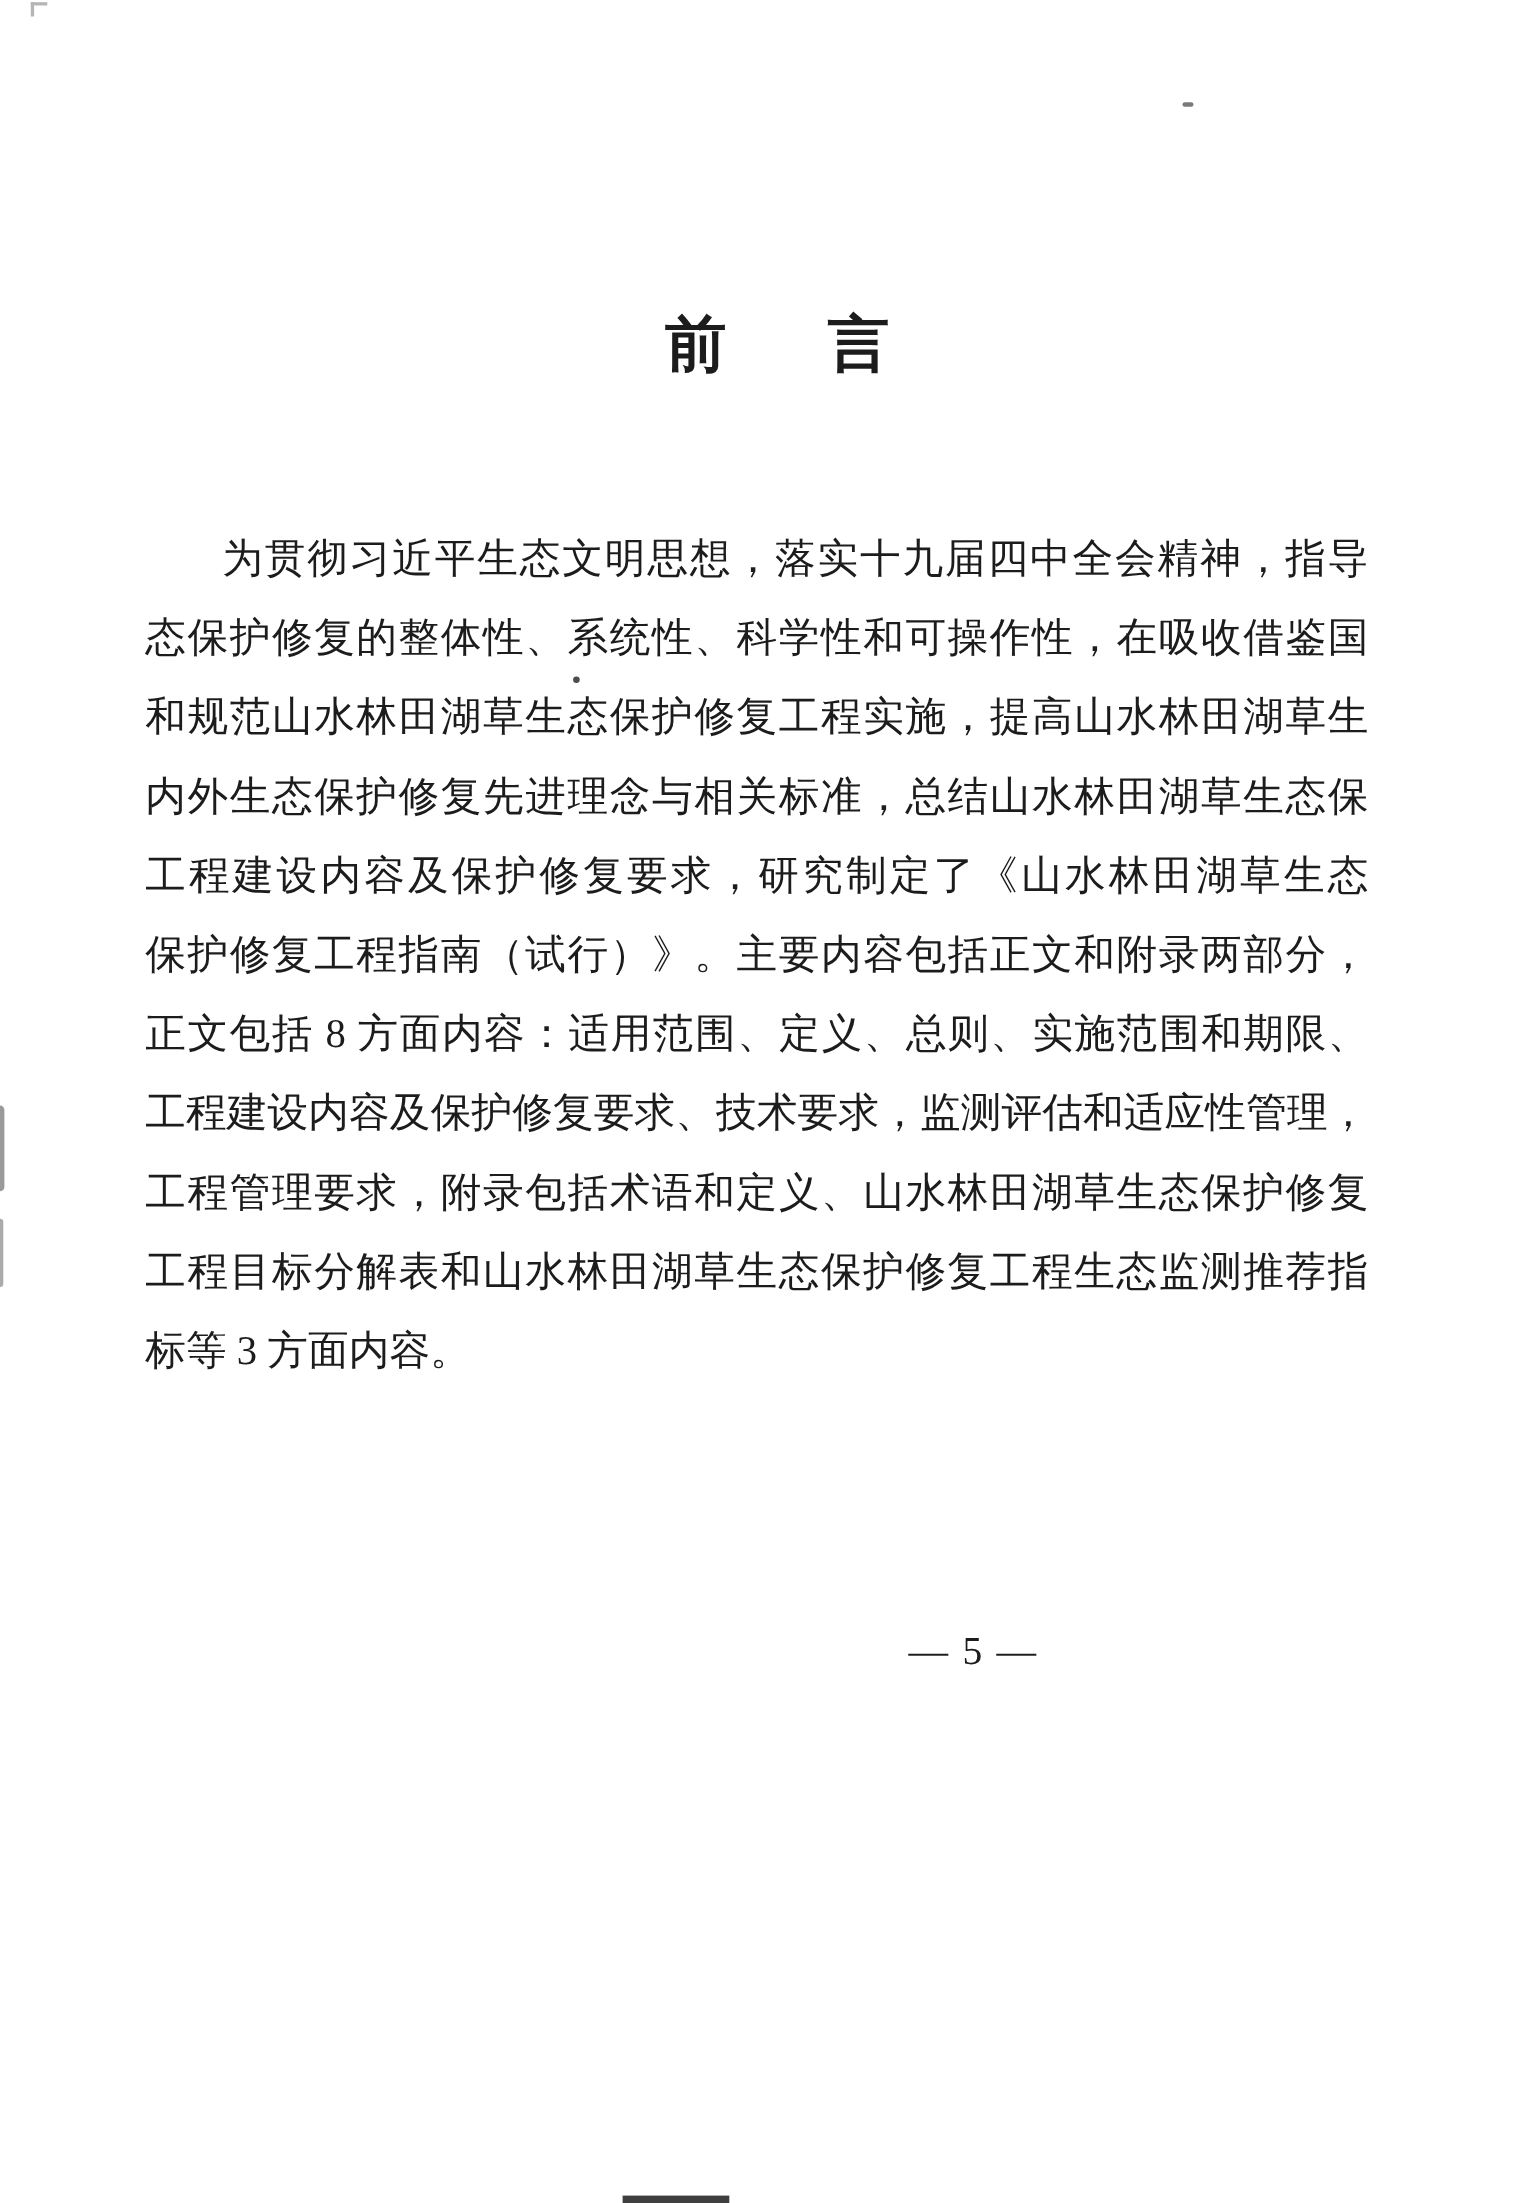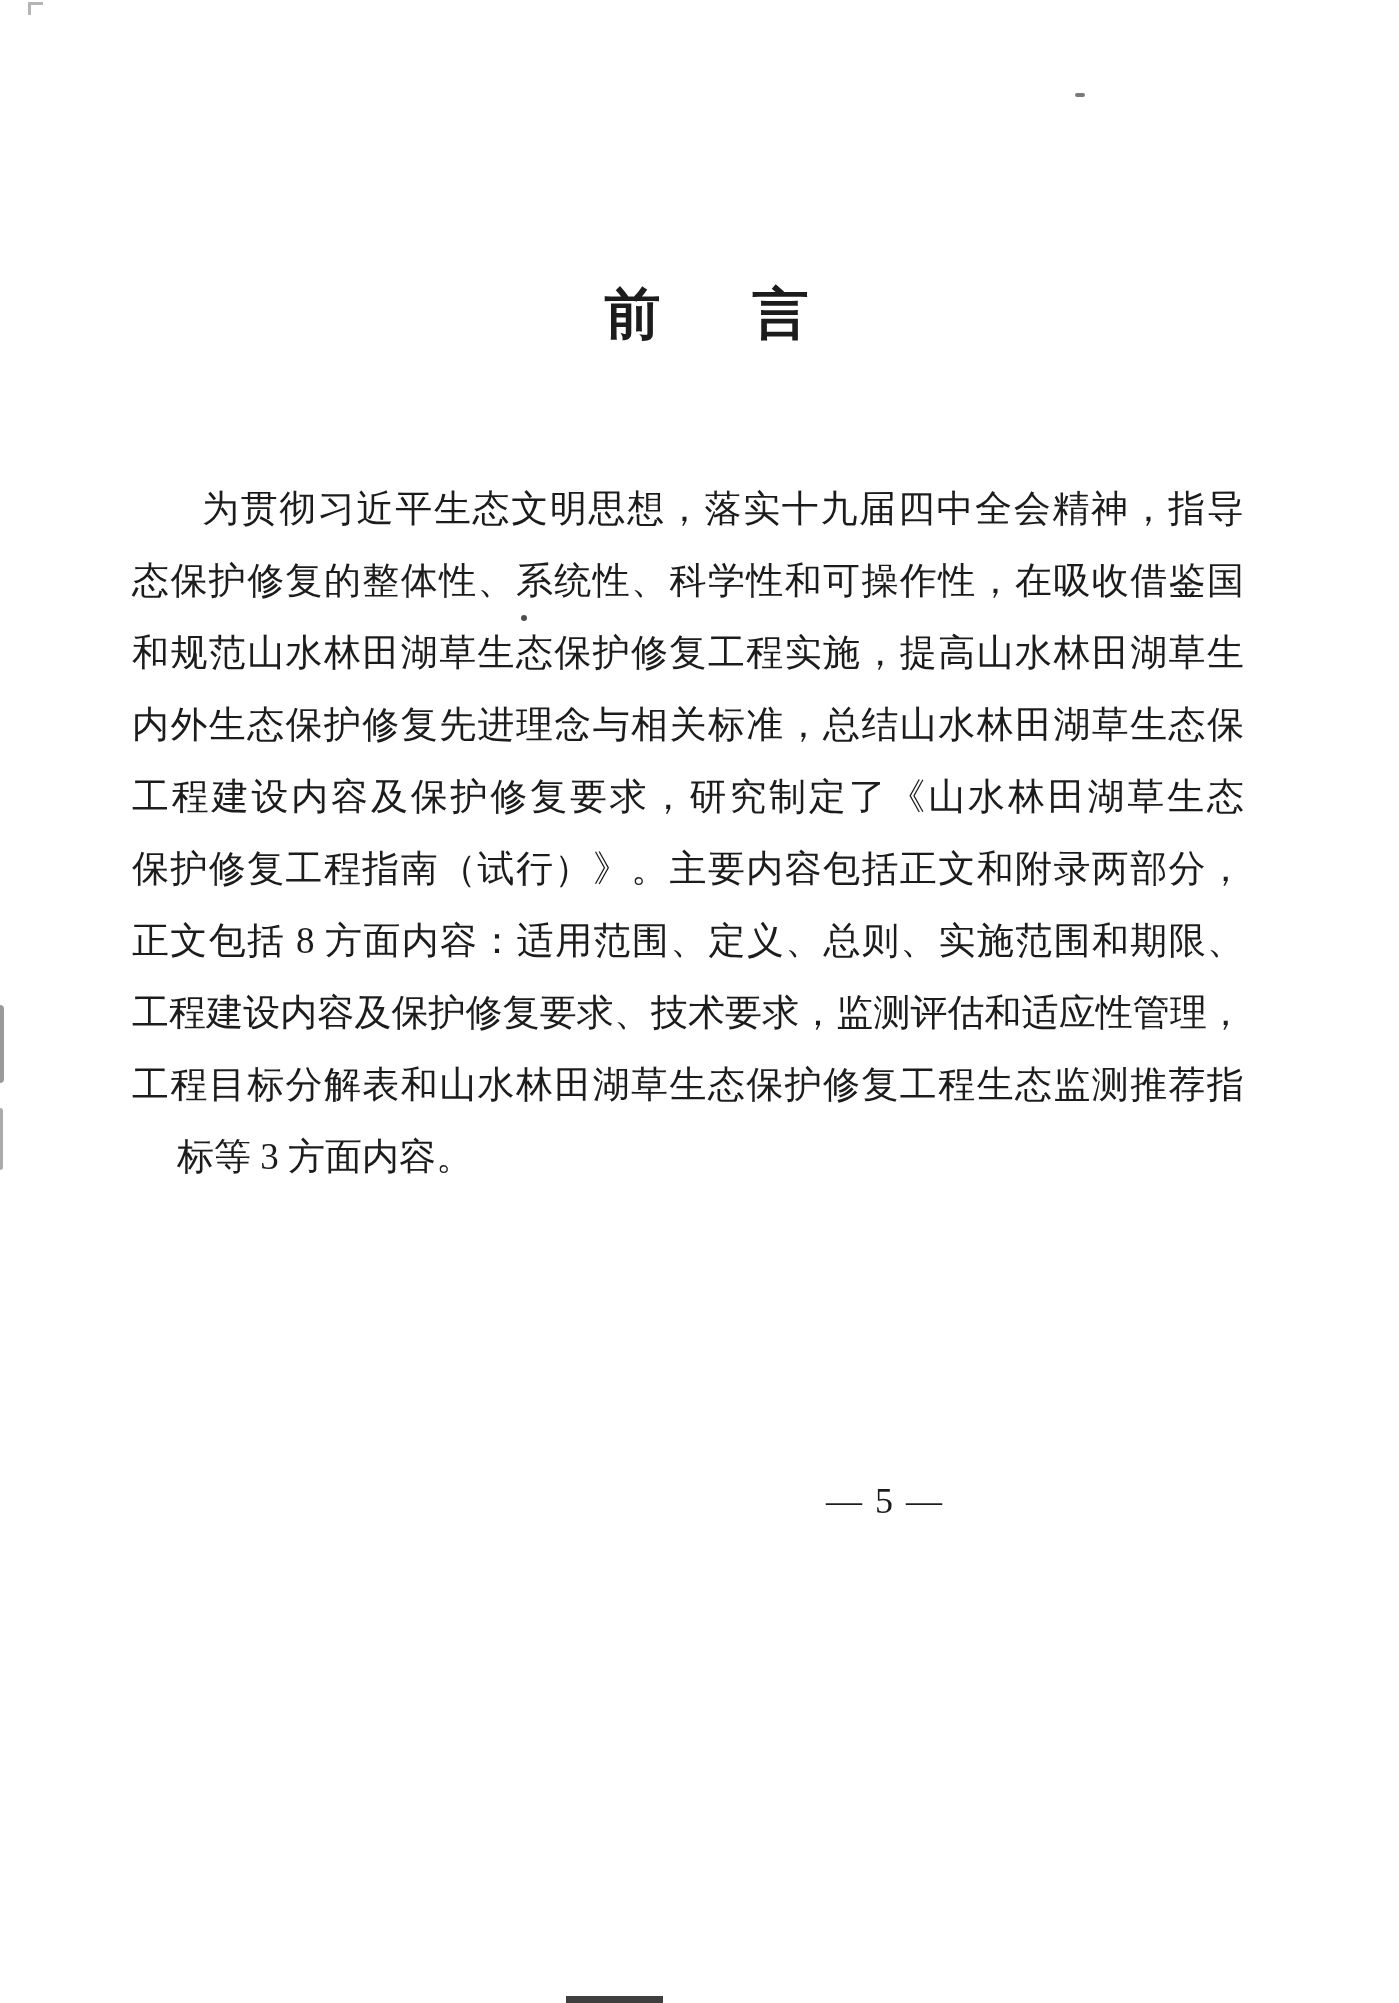--- a/index.html
+++ b/index.html
@@ -44,21 +44,20 @@
     text-align-last: justify;
     height: 72px;
     overflow: visible;
   }
   .body-line.first {
     text-indent: 70px;
   }
   .body-line.last {
     text-align: center;
     text-align-last: left;
-    margin-left: 45px;
   }
   
   .page-number {
     position: absolute;
     top: 1480px;
     left: 826px;
     font-size: 36px;
     line-height: 42px;
     letter-spacing: 2px;
     white-space: nowrap;
@@ -102,20 +101,21 @@
 
   <div class="doc-body">
     <div class="body-line first">为贯彻习近平生态文明思想，落实十九届四中全会精神，指导</div>
     <div class="body-line">态保护修复的整体性、系统性、科学性和可操作性，在吸收借鉴国</div>
     <div class="body-line">和规范山水林田湖草生态保护修复工程实施，提高山水林田湖草生</div>
     <div class="body-line">内外生态保护修复先进理念与相关标准，总结山水林田湖草生态保</div>
     <div class="body-line">工程建设内容及保护修复要求，研究制定了《山水林田湖草生态</div>
     <div class="body-line">保护修复工程指南（试行）》。主要内容包括正文和附录两部分，</div>
     <div class="body-line">正文包括 8 方面内容：适用范围、定义、总则、实施范围和期限、</div>
     <div class="body-line">工程建设内容及保护修复要求、技术要求，监测评估和适应性管理，</div>
+    <div class="body-line">工程管理要求，附录包括术语和定义、山水林田湖草生态保护修复</div>
     <div class="body-line">工程目标分解表和山水林田湖草生态保护修复工程生态监测推荐指</div>
     <div class="body-line last">标等 3 方面内容。</div>
   </div>
 
   <div class="page-number">— 5 —</div>
 
   <div class="artifact speck-mid"></div>
   <div class="artifact speck-topright"></div>
   <div class="artifact mark-topleft"></div>
   <div class="artifact edge-left-1"></div>

